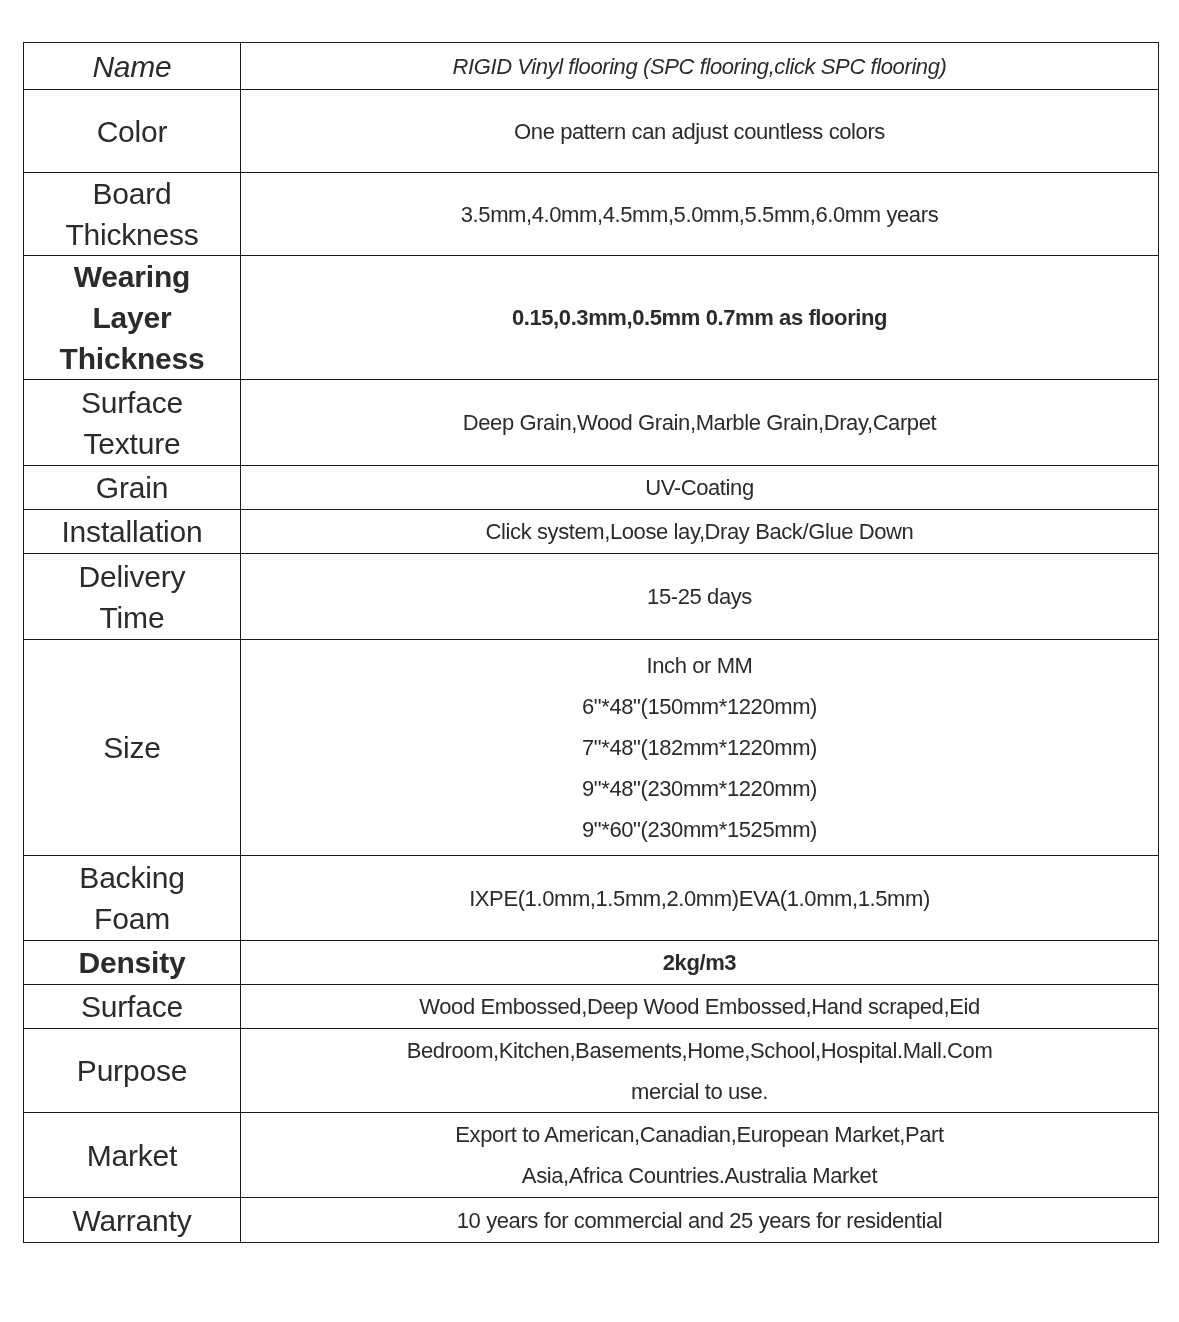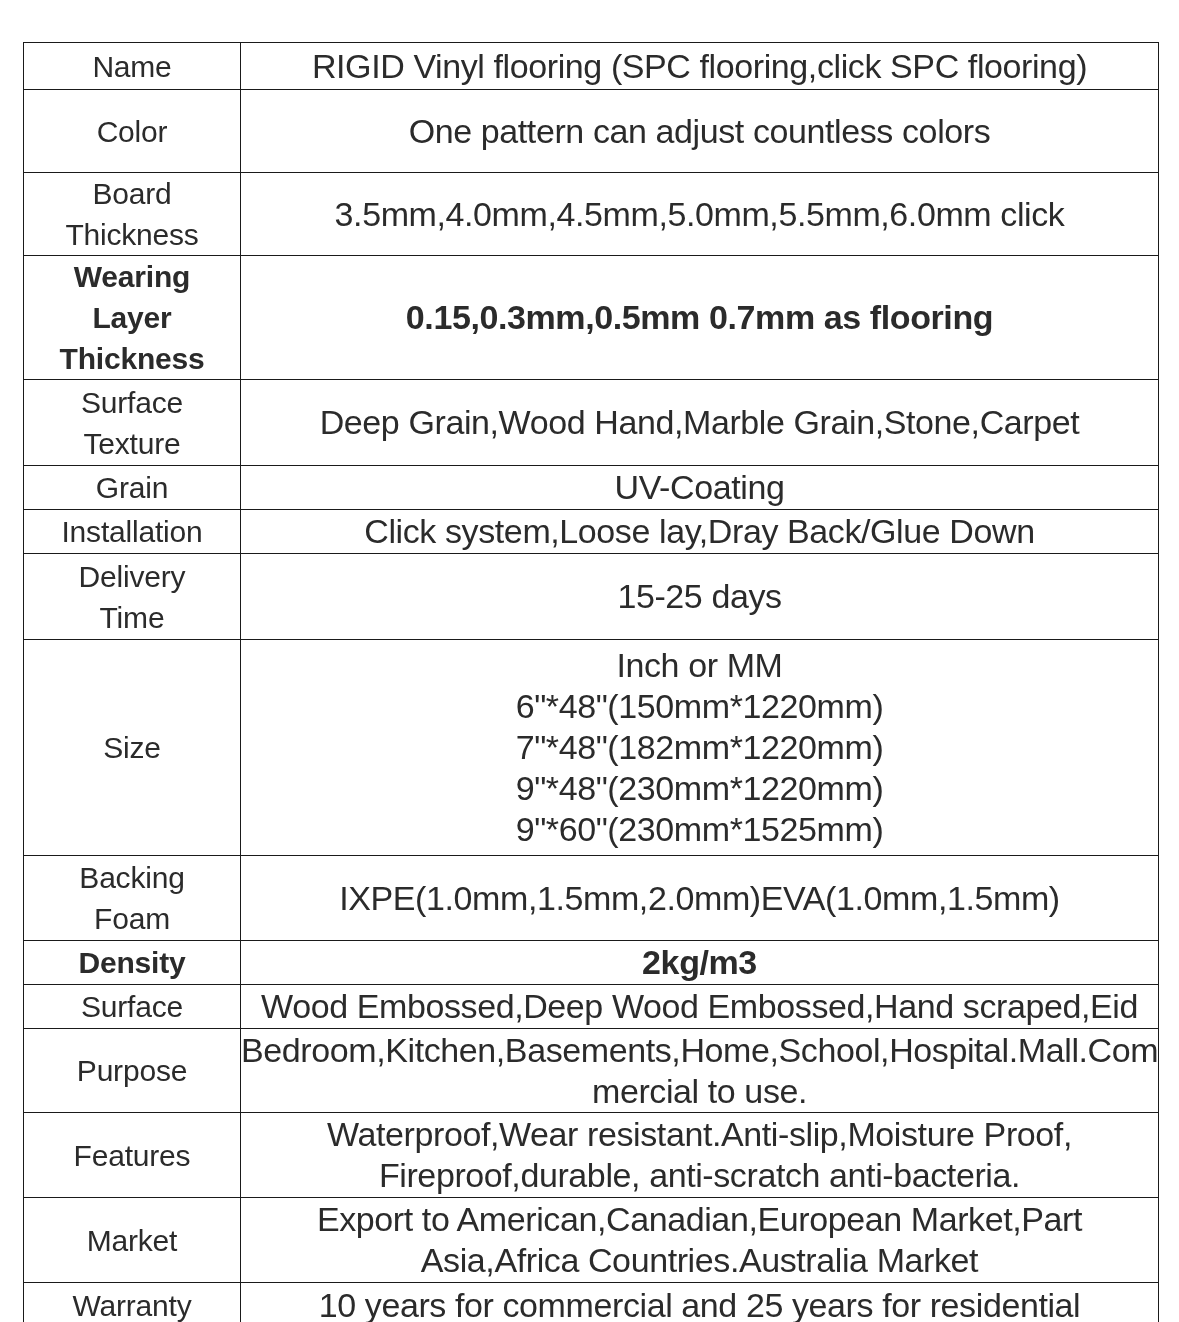--- a/index.html
+++ b/index.html
@@ -41,31 +41,31 @@
   }
 
   td.label-cell {
     font-size: 30px;
     line-height: 41px;
     padding: 4px 4px;
     letter-spacing: -0.2px;
   }
 
   td.value-cell {
-    font-size: 34px;
+    font-size: 22px;
     line-height: 41px;
     padding: 4px 10px;
     letter-spacing: -0.4px;
   }
 
   
   td.label-cell .lbl-line { display: block; }
   td.value-cell .val-line { display: block; }
 
-  .r-name    td { height: 46px; }
+  .r-name    td { height: 46px; font-style: italic; }
   .r-color   td { height: 82px; }
   .r-board   td { height: 82px; }
   .r-wearing td { height: 122px; font-weight: bold; }
   .r-surftex td { height: 85px; }
   .r-finish  td { height: 43px; }
   .r-install td { height: 43px; }
   .r-delivery td { height: 85px; }
   .r-size    td { height: 215px; }
   .r-backing td { height: 84px; }
   .r-density td { height: 43px; font-weight: bold; }
@@ -108,42 +108,42 @@
           <span class="val-line">One pattern can adjust countless colors</span>
         </td>
       </tr>
 
       <tr class="r-board">
         <td class="label-cell">
           <span class="lbl-line">Board</span>
           <span class="lbl-line">Thickness</span>
         </td>
         <td class="value-cell">
-          <span class="val-line">3.5mm,4.0mm,4.5mm,5.0mm,5.5mm,6.0mm click</span>
+          <span class="val-line">3.5mm,4.0mm,4.5mm,5.0mm,5.5mm,6.0mm years</span>
         </td>
       </tr>
 
       <tr class="r-wearing">
         <td class="label-cell">
           <span class="lbl-line">Wearing</span>
           <span class="lbl-line">Layer</span>
           <span class="lbl-line">Thickness</span>
         </td>
         <td class="value-cell">
           <span class="val-line">0.15,0.3mm,0.5mm 0.7mm as flooring</span>
         </td>
       </tr>
 
       <tr class="r-surftex">
         <td class="label-cell">
           <span class="lbl-line">Surface</span>
           <span class="lbl-line">Texture</span>
         </td>
         <td class="value-cell">
-          <span class="val-line">Deep Grain,Wood Hand,Marble Grain,Stone,Carpet</span>
+          <span class="val-line">Deep Grain,Wood Grain,Marble Grain,Dray,Carpet</span>
         </td>
       </tr>
 
       <tr class="r-finish">
         <td class="label-cell">
           <span class="lbl-line">Grain</span>
         </td>
         <td class="value-cell">
           <span class="val-line">UV-Coating</span>
         </td>
@@ -212,29 +212,20 @@
       <tr class="r-purpose">
         <td class="label-cell">
           <span class="lbl-line">Purpose</span>
         </td>
         <td class="value-cell tight">
           <span class="val-line">Bedroom,Kitchen,Basements,Home,School,Hospital.Mall.Com</span>
           <span class="val-line">mercial to use.</span>
         </td>
       </tr>
 
-      <tr class="r-features">
-        <td class="label-cell">
-          <span class="lbl-line">Features</span>
-        </td>
-        <td class="value-cell">
-          <span class="val-line">Waterproof,Wear resistant.Anti-slip,Moisture Proof,</span>
-          <span class="val-line">Fireproof,durable, anti-scratch anti-bacteria.</span>
-        </td>
-      </tr>
 
       <tr class="r-market">
         <td class="label-cell">
           <span class="lbl-line">Market</span>
         </td>
         <td class="value-cell">
           <span class="val-line">Export to American,Canadian,European Market,Part</span>
           <span class="val-line">Asia,Africa Countries.Australia Market</span>
         </td>
       </tr>

